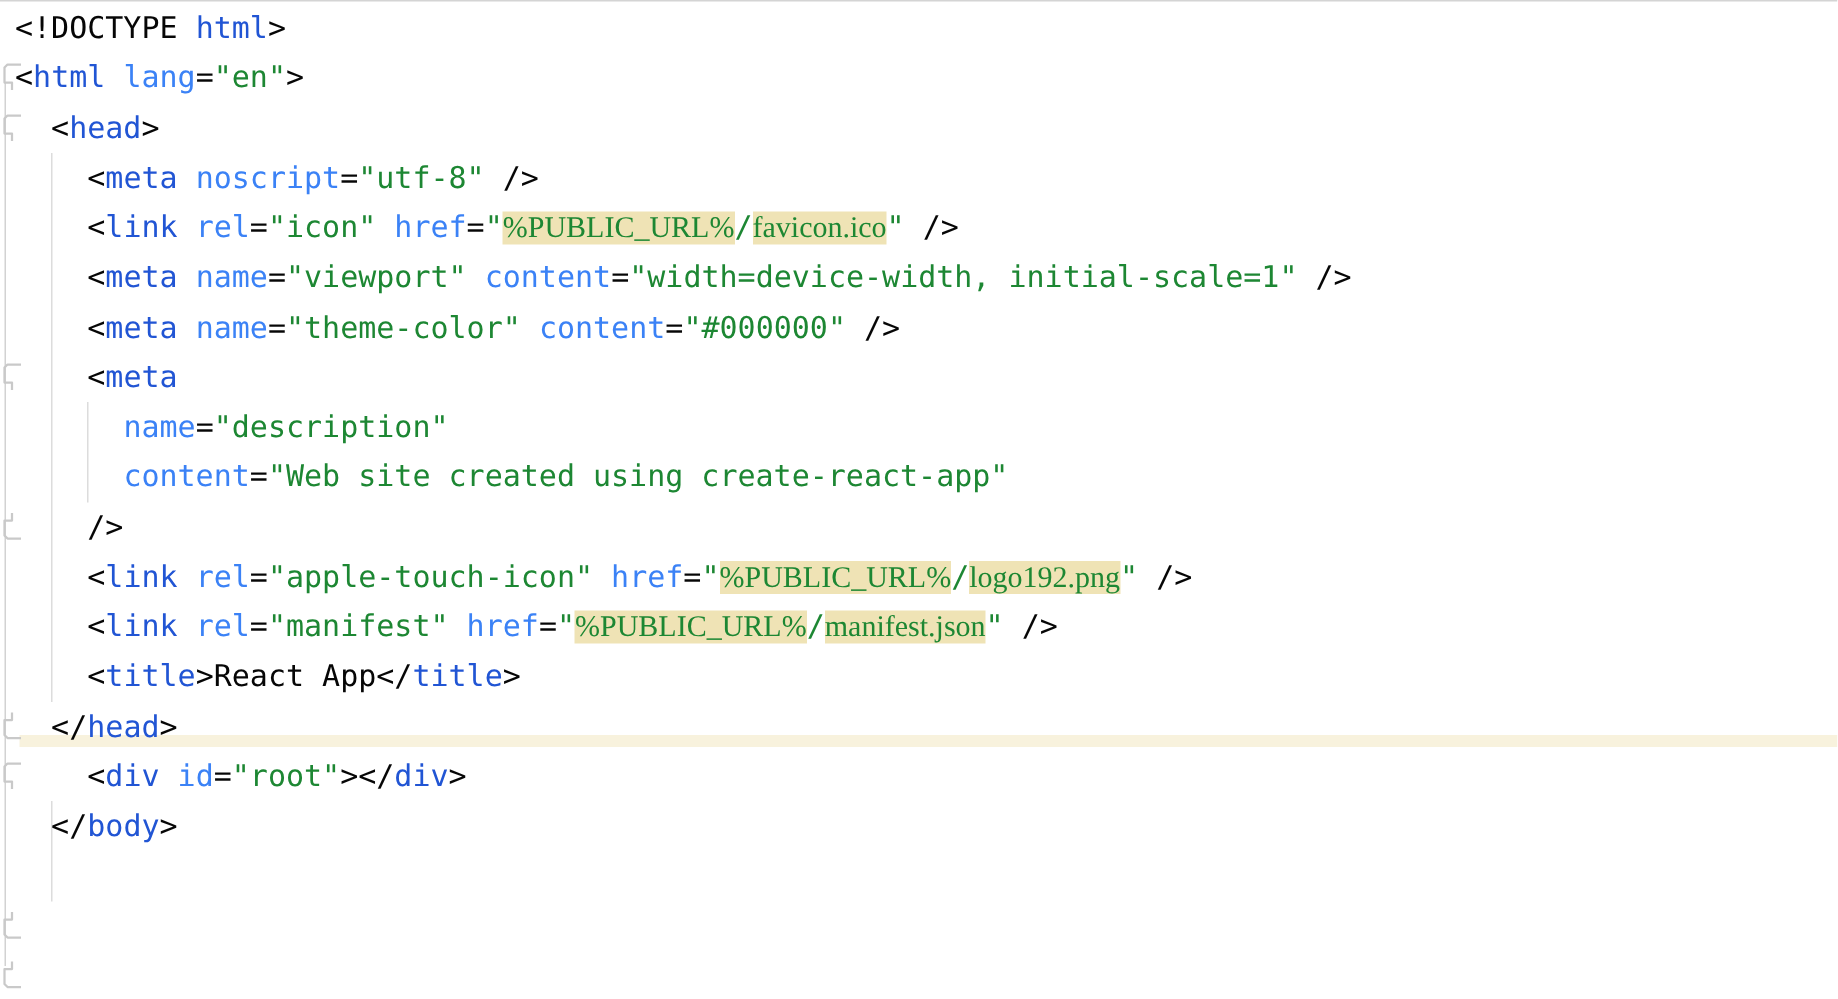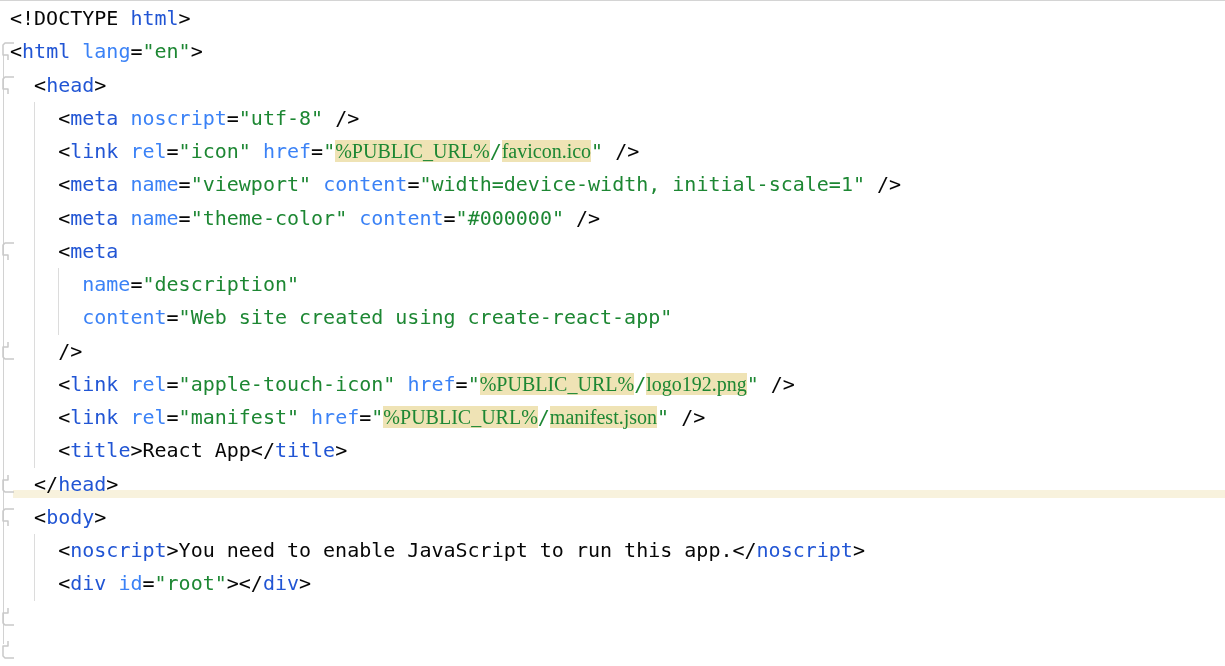--- a/index.html
+++ b/index.html
@@ -134,21 +134,20 @@
       <div class="code-line"><span class="tok-p">    &lt;</span><span class="tok-tag">meta</span><span class="tok-p"> </span><span class="tok-attr">name</span><span class="tok-p">=</span><span class="tok-str">"viewport"</span><span class="tok-p"> </span><span class="tok-attr">content</span><span class="tok-p">=</span><span class="tok-str">"width=device-width, initial-scale=1"</span><span class="tok-p"> /&gt;</span></div>
       <div class="code-line"><span class="tok-p">    &lt;</span><span class="tok-tag">meta</span><span class="tok-p"> </span><span class="tok-attr">name</span><span class="tok-p">=</span><span class="tok-str">"theme-color"</span><span class="tok-p"> </span><span class="tok-attr">content</span><span class="tok-p">=</span><span class="tok-str">"#000000"</span><span class="tok-p"> /&gt;</span></div>
       <div class="code-line"><span class="tok-p">    &lt;</span><span class="tok-tag">meta</span></div>
       <div class="code-line"><span class="tok-p">      </span><span class="tok-attr">name</span><span class="tok-p">=</span><span class="tok-str">"description"</span></div>
       <div class="code-line"><span class="tok-p">      </span><span class="tok-attr">content</span><span class="tok-p">=</span><span class="tok-str">"Web site created using create-react-app"</span></div>
       <div class="code-line"><span class="tok-p">    /&gt;</span></div>
       <div class="code-line"><span class="tok-p">    &lt;</span><span class="tok-tag">link</span><span class="tok-p"> </span><span class="tok-attr">rel</span><span class="tok-p">=</span><span class="tok-str">"apple-touch-icon"</span><span class="tok-p"> </span><span class="tok-attr">href</span><span class="tok-p">=</span><span class="tok-str">"</span><span class="tok-hl">%PUBLIC_URL%</span><span class="tok-str">/</span><span class="tok-hl">logo192.png</span><span class="tok-str">"</span><span class="tok-p"> /&gt;</span></div>
       <div class="code-line"><span class="tok-p">    &lt;</span><span class="tok-tag">link</span><span class="tok-p"> </span><span class="tok-attr">rel</span><span class="tok-p">=</span><span class="tok-str">"manifest"</span><span class="tok-p"> </span><span class="tok-attr">href</span><span class="tok-p">=</span><span class="tok-str">"</span><span class="tok-hl">%PUBLIC_URL%</span><span class="tok-str">/</span><span class="tok-hl">manifest.json</span><span class="tok-str">"</span><span class="tok-p"> /&gt;</span></div>
       <div class="code-line"><span class="tok-p">    &lt;</span><span class="tok-tag">title</span><span class="tok-p">&gt;React App&lt;/</span><span class="tok-tag">title</span><span class="tok-p">&gt;</span></div>
       <div class="code-line"><span class="tok-p">  &lt;/</span><span class="tok-tag">head</span><span class="tok-p">&gt;</span></div>
-      <div class="code-line"><span class="tok-p">  &lt;</span><span class="tok-tag">body</span><span class="tok-p">&gt;</span></div>
-      <div class="code-line"><span class="tok-p">    &lt;</span><span class="tok-tag">noscript</span><span class="tok-p">&gt;You need to enable JavaScript to run this app.&lt;/</span><span class="tok-tag">noscript</span><span class="tok-p">&gt;</span></div>
       <div class="code-line"><span class="tok-p">    &lt;</span><span class="tok-tag">div</span><span class="tok-p"> </span><span class="tok-attr">id</span><span class="tok-p">=</span><span class="tok-str">"root"</span><span class="tok-p">&gt;&lt;/</span><span class="tok-tag">div</span><span class="tok-p">&gt;</span></div>
+      <div class="code-line"><span class="tok-p">  &lt;/</span><span class="tok-tag">body</span><span class="tok-p">&gt;</span></div>
     </div>
   <div class="caret-line-strip"></div>
 <div class="indent-guide" style="left: 34px; top: 100.75px; height: 365.75px;"></div>
     <div class="indent-guide" style="left: 58px; top: 267px; height: 66.5px;"></div>
     <div class="indent-guide" style="left: 34px; top: 533px; height: 66.5px;"></div>
   </div>
 
 </body></html>

